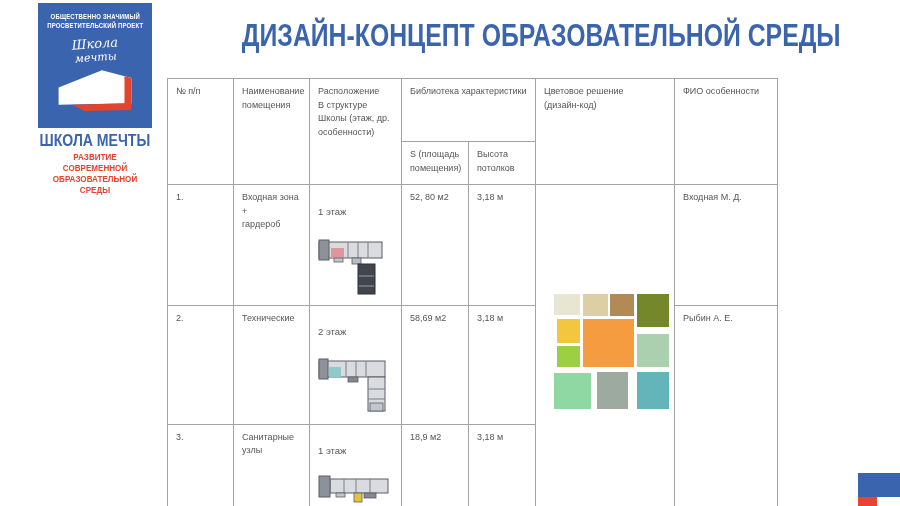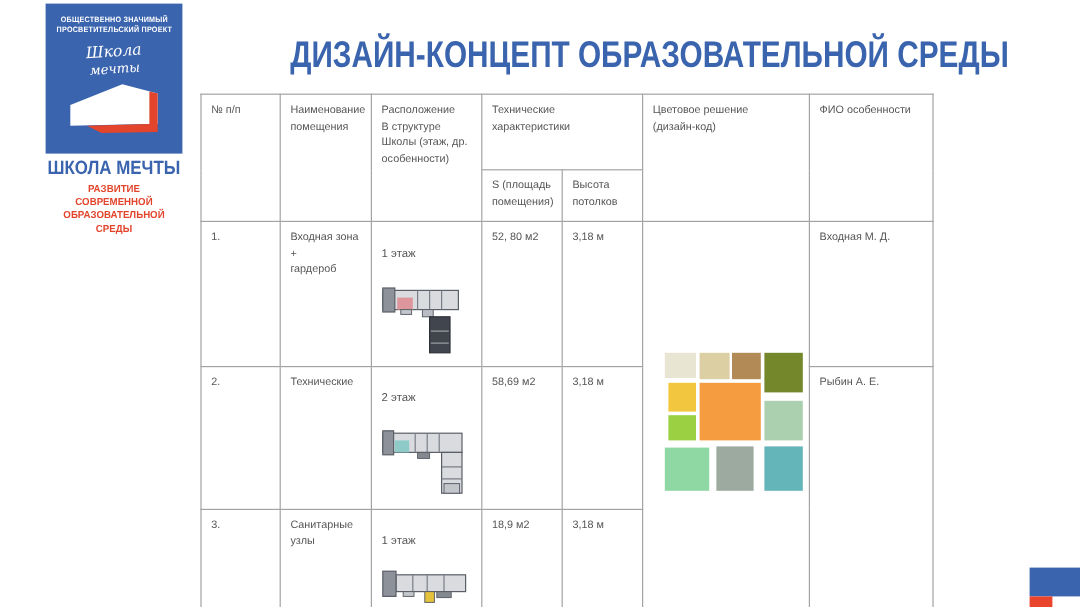--- a/index.html
+++ b/index.html
@@ -13,21 +13,21 @@
             line-height:1.45;letter-spacing:.2px;white-space:pre-line;transform:scaleX(.92);}
   .logo-script{margin-top:6px;color:#ffffff;font-family:"DejaVu Serif",serif;font-style:italic;
                font-size:13px;line-height:1.05;text-align:center;transform:rotate(-4deg);}
   .logo-script .l2{display:block;font-size:11px;margin-top:1px;}
   .logo-building{margin-top:2px;}
   .logo-name{margin-top:4px;color:#3b64ae;font-size:16px;font-weight:bold;white-space:nowrap;transform:scaleX(.88);}
   .logo-sub{margin-top:2px;color:#e2452c;font-size:8.5px;font-weight:bold;text-align:center;
             line-height:1.3;white-space:pre-line;transform:scaleX(.95);}
 
   
-  .title-wrap{position:absolute;left:167px;top:28px;width:611px;text-align:center;}
+  .title-wrap{position:absolute;left:167px;top:18px;width:611px;text-align:center;}
   .page-title{display:inline-block;color:#3b64ae;font-size:31px;font-weight:bold;
               white-space:nowrap;transform:scaleX(.8);letter-spacing:0;}
 
   
   table.main{position:absolute;left:167px;top:78px;width:610px;height:419px;
              border-collapse:collapse;table-layout:fixed;}
   table.main th,table.main td{border:1px solid #a3a3a3;vertical-align:top;
              font-weight:normal;font-size:9px;color:#565656;padding:6px 6px 2px 8px;
              white-space:pre-line;line-height:1.5;text-align:left;}
   td.c-num{text-align:center;padding-left:2px;}
@@ -101,21 +101,21 @@
     </colgroup>
     <tbody>
         <tr style="height:63px">
       <th rowspan="2">№ п/п</th>
       <th rowspan="2">Наименование
 помещения</th>
       <th rowspan="2">Расположение
 В структуре
 Школы (этаж, др.
 особенности)</th>
-      <th colspan="2" class="h-tech">Технические характеристики</th>
+      <th colspan="2" class="h-tech">Библиотека характеристики</th>
       <th rowspan="2">Цветовое решение
 (дизайн-код)</th>
       <th rowspan="2">ФИО особенности</th>
     </tr>
     <tr style="height:43px">
       <th class="h-sub">S (площадь
 помещения)</th>
       <th class="h-sub">Высота
 потолков</th>
     </tr>

